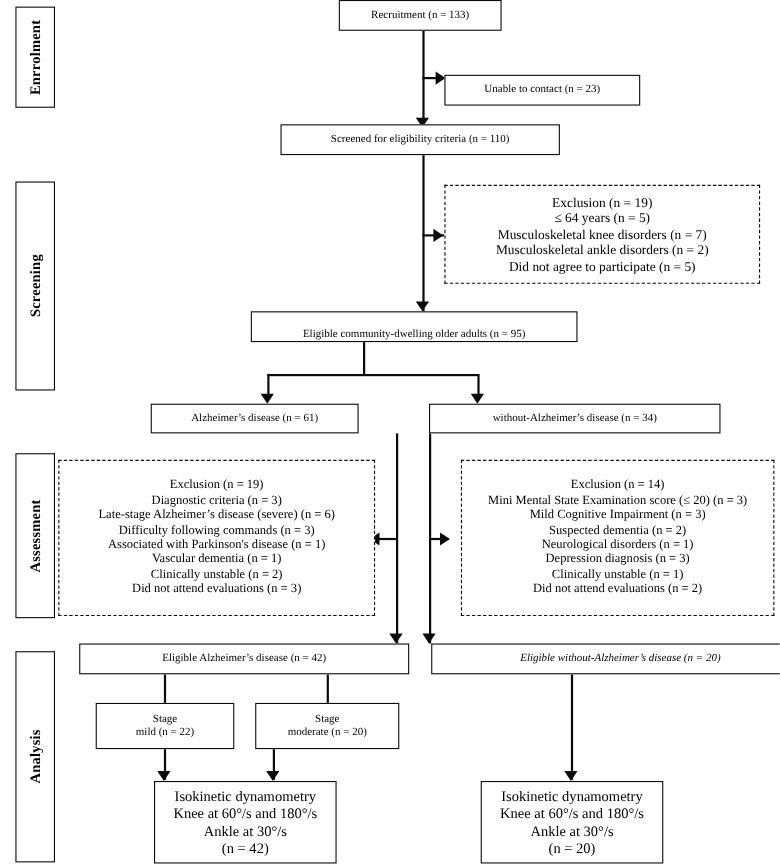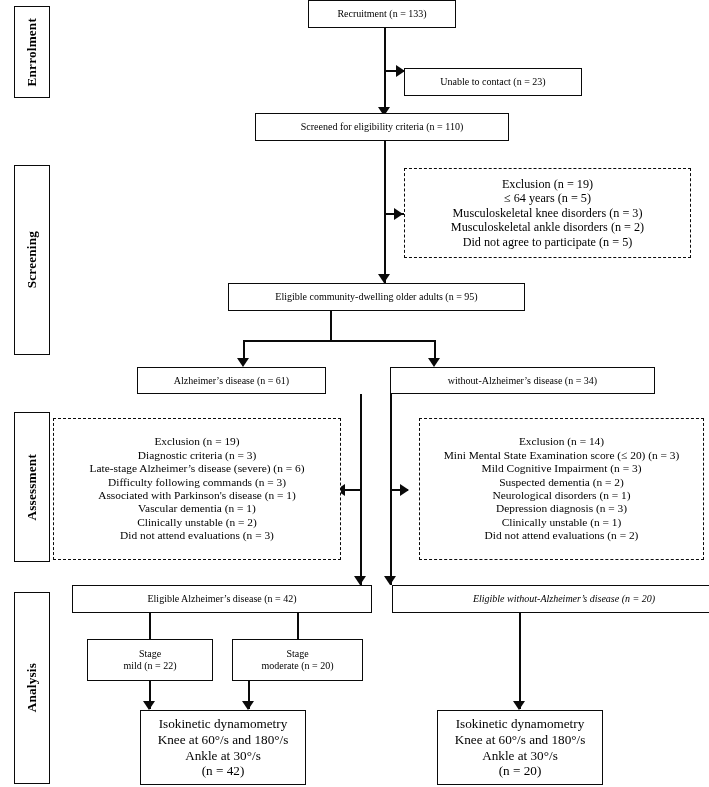--- a/index.html
+++ b/index.html
@@ -162,26 +162,26 @@
     <span class="ln">Unable to contact (n = 23)</span>
   </div>
 
   <div class="node fs14" style="left:255px; top:113px; width:254px; height:28px;">
     <span class="ln">Screened for eligibility criteria (n = 110)</span>
   </div>
 
   <div class="node dashed fs12" style="left:404px; top:168px; width:287px; height:90px;">
     <span class="ln">Exclusion (n = 19)</span>
     <span class="ln">≤ 64 years (n = 5)</span>
-    <span class="ln">Musculoskeletal knee disorders (n = 3)</span>
+    <span class="ln">Musculoskeletal knee disorders (n = 7)</span>
     <span class="ln">Musculoskeletal ankle disorders (n = 2)</span>
     <span class="ln">Did not agree to participate (n = 5)</span>
   </div>
 
-  <div class="node fs14" style="left:228px; top:283px; width:297px; height:28px;">
+  <div class="node fs14" style="left:228px; top:283px; width:297px; height:28px;justify-content:flex-end;">
     <span class="ln">Eligible community-dwelling older adults (n = 95)</span>
   </div>
 
   <div class="node fs14" style="left:137px; top:367px; width:189px; height:27px;">
     <span class="ln">Alzheimer’s disease (n = 61)</span>
   </div>
 
   <div class="node fs14" style="left:390px; top:367px; width:265px; height:27px;">
     <span class="ln">without-Alzheimer’s disease (n = 34)</span>
   </div>

